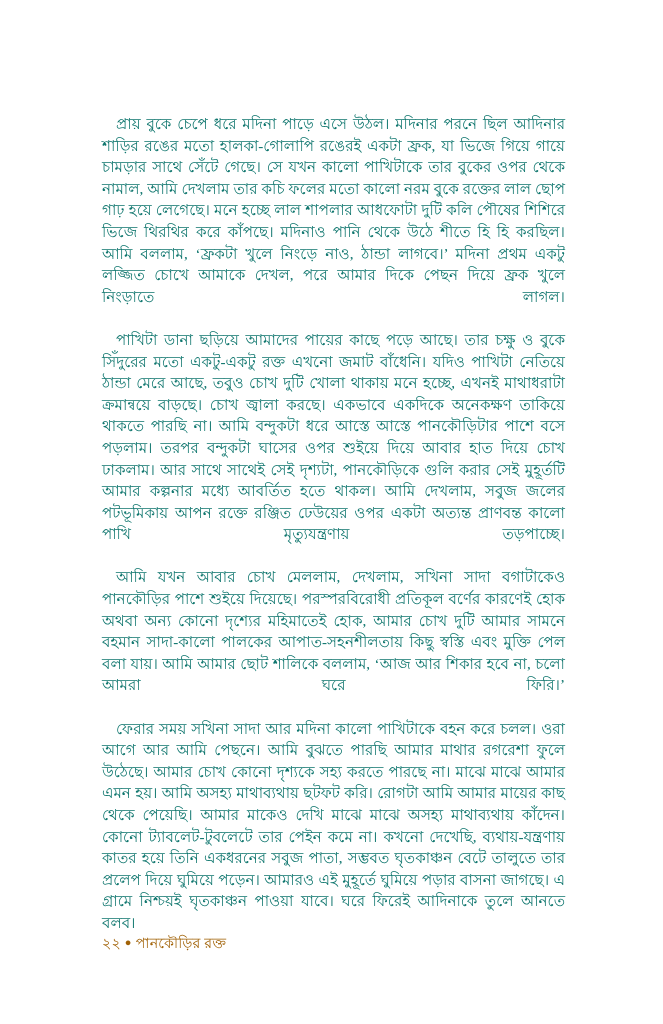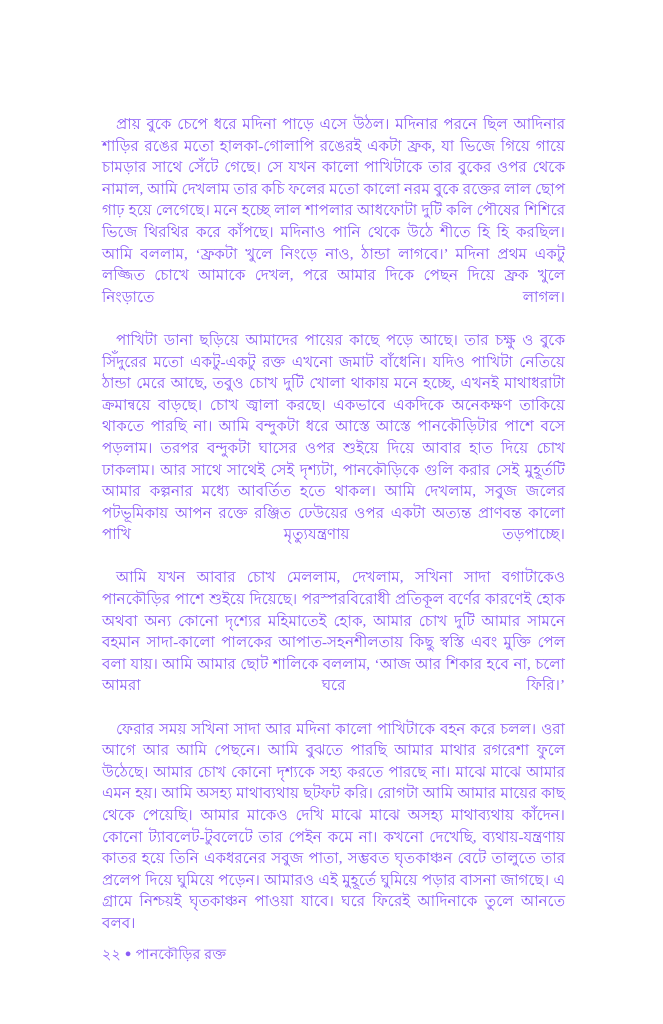--- a/index.html
+++ b/index.html
@@ -27,44 +27,43 @@
 
   .para {
     margin: 0;
     padding: 0;
     text-indent: 14px;
     text-align: justify;
     text-justify: inter-word;
     font-family: "Liberation Serif", "DejaVu Serif", serif;
     font-size: 15.1px;
     line-height: 21.6px;
-    color: #8b5cf6;
+    color: #0f766e;
     word-spacing: 0.2px;
     hyphens: none;
   }
 
   
   .para::after {
     content: "";
     display: inline-block;
     width: 100%;
   }
 
   .footer {
     position: absolute;
     left: 102px;
     top: 932px;
     width: 463px;
     font-family: "Liberation Serif", "DejaVu Serif", serif;
     font-size: 14.2px;
     line-height: 20px;
-    color: #8b5cf6;
+    color: #a16207;
     letter-spacing: 0.2px;
     white-space: nowrap;
-    margin-top: 11px;
   }
 
   .footer .folio { margin-right: 3px; }
   .footer .sep   { margin: 0 4px 0 1px; font-size: 11px; vertical-align: 2px; }
   .footer .title { }
 </style>
 </head>
 <body>
 
 <div class="page">

